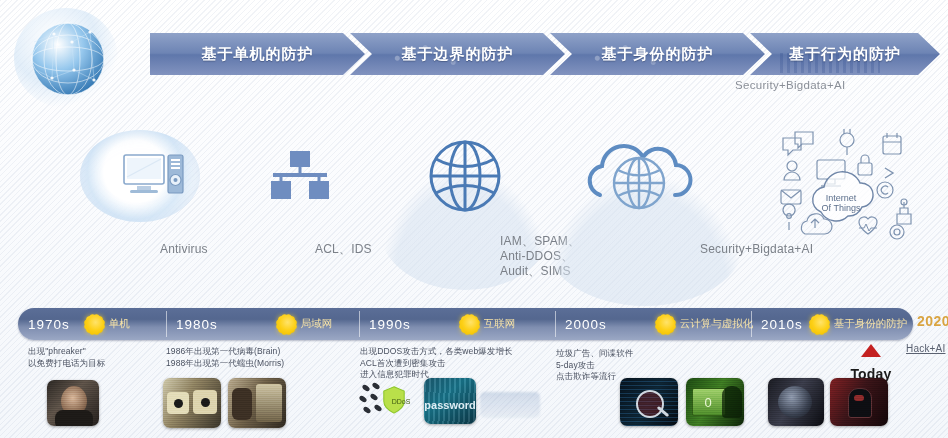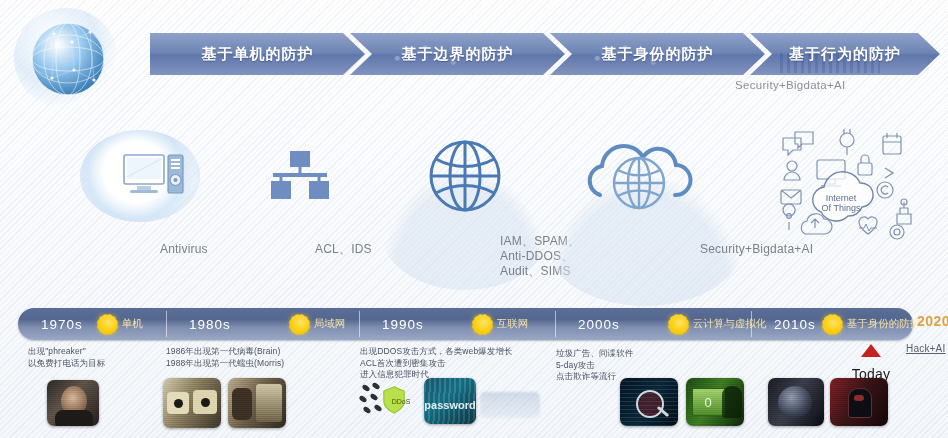--- a/index.html
+++ b/index.html
@@ -96,21 +96,21 @@
   }
 
   
   #tl{
     left:18px;top:308px;width:895px;height:32px;border-radius:16px;
     background:linear-gradient(180deg,#5b6e97 0%,#54678f 35%,#7f8eb0 60%,#9aa7c4 100%);
     box-shadow:0 1px 2px rgba(60,70,100,.35);
   }
   .tl-seg{position:absolute;top:0;height:32px;display:flex;align-items:center;}
   .tl-div{position:absolute;top:3px;height:26px;width:1px;background:rgba(255,255,255,.55);}
-  .tl-year{color:#ffffff;font-size:13.5px;letter-spacing:1px;margin-left:23px;}
+  .tl-year{color:#ffffff;font-size:13.5px;letter-spacing:1px;margin-left:10px;}
   .sun{
     position:relative;width:17px;height:17px;margin-left:16px;flex:0 0 auto;
     background:radial-gradient(circle at 42% 38%, #ffe36a 0%, #fdd017 55%, #f2c200 100%);
     border-radius:4px;
     box-shadow:0 0 5px rgba(255,214,32,.8);
   }
   .sun:before,.sun:after{
     content:"";position:absolute;inset:0;border-radius:4px;
     background:inherit;
   }
@@ -132,21 +132,21 @@
   #d3{left:556px;top:348px;}
   #d4{left:762px;top:348px;}
 
   
   #today{position:absolute;left:836px;top:344px;width:70px;text-align:center;}
   #today .tri{
     width:0;height:0;margin:0 auto;
     border-left:10px solid transparent;border-right:10px solid transparent;
     border-bottom:13px solid #c42121;
   }
-  #today .txt{font-size:14px;color:#1b1b1b;margin-top:9px;letter-spacing:.2px;}
+  #today .txt{font-size:14px;color:#1b1b1b;margin-top:9px;letter-spacing:.2px;font-weight:bold;}
   #hackai{position:absolute;left:906px;top:343px;font-size:10px;color:#5a6170;letter-spacing:.2px;text-decoration:underline;}
 
   
   .thumb{position:absolute;border-radius:7px;overflow:hidden;box-shadow:0 1px 3px rgba(0,0,0,.35);}
   #t0{left:47px;top:380px;width:52px;height:46px;
       background:linear-gradient(135deg,#2b2723 0%,#5d5248 40%,#241f1c 100%);}
   #t1{left:163px;top:378px;width:58px;height:50px;
       background:linear-gradient(120deg,#cfc9ab 0%,#8e8160 40%,#3a3429 100%);}
   #t2{left:228px;top:378px;width:58px;height:50px;
       background:linear-gradient(120deg,#b8a98c 0%,#6d5f47 45%,#2e2820 100%);}

